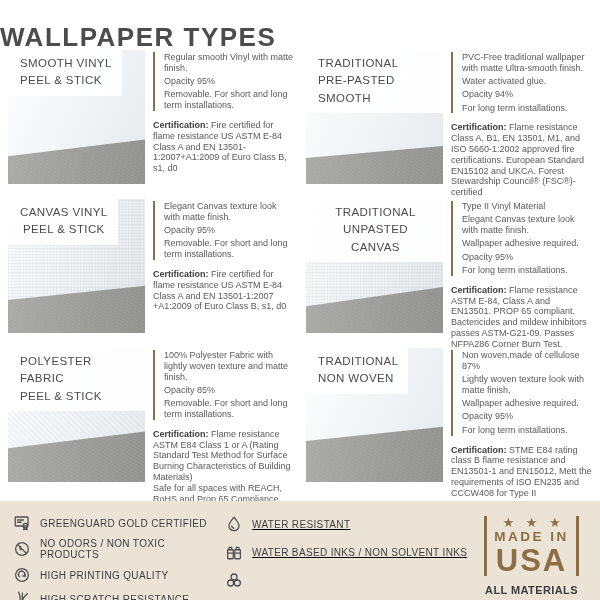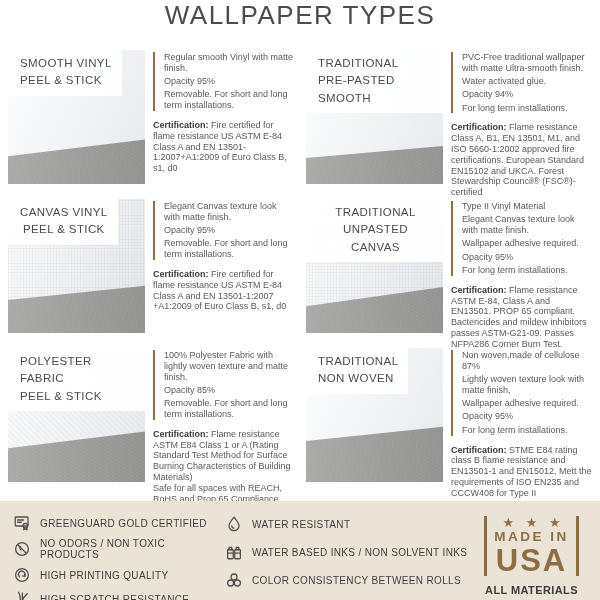--- a/index.html
+++ b/index.html
@@ -4,27 +4,27 @@
 <style>
   * { margin:0; padding:0; box-sizing:border-box; }
   html,body { width:600px; height:600px; overflow:hidden; }
   body {
     font-family:"Liberation Sans", sans-serif;
     background:#ffffff;
     display:flex; flex-direction:column;
   }
   
   .title {
-    text-align:center;
+    text-align:left;
     font-size:26px;
     letter-spacing:1.5px;
     color:#4c4c4c;
-    padding-top:0;
+    padding-top:22px;
     height:48px;
-    font-weight:400;
+    font-weight:700;
   }
   
   .grid {
     display:grid;
     grid-template-columns:1fr 1fr;
     grid-auto-rows:140px;
     column-gap:12px;
     row-gap:9px;
     padding:2px 8px 0 8px;
     height:444px;
@@ -86,21 +86,21 @@
   .footer {
     margin-top:auto;
     height:99px;
     background:#ece3d7;
     display:flex;
     align-items:flex-start;
     padding:13px 10px 0 13px;
   }
   .badge-col { display:flex; flex-direction:column; }
   .badge-col.left  { width:212px; gap:6px; }
-  .badge-col.mid   { width:248px; gap:10px; padding-top:1px; }
+  .badge-col.mid   { width:248px; gap:10px; padding-top:1px;text-decoration:underline; }
   .badge { display:flex; align-items:center; gap:9px; }
   .bicon { width:18px; height:18px; flex:0 0 18px; display:flex; align-items:center; justify-content:center; }
   .bicon svg { width:18px; height:18px; stroke:#4f4f4f; fill:none; stroke-width:1.7; stroke-linecap:round; stroke-linejoin:round; }
   .blabel { font-size:10px; letter-spacing:0.35px; color:#3e3e3e; }
   
   .usa-box { flex:1; display:flex; flex-direction:column; align-items:center; padding-top:2px; }
   .usa-logo { display:flex; align-items:stretch; color:#8d6e44; }
   .usa-bar { width:3px; background:#8d6e44; }
   .usa-mid { display:flex; flex-direction:column; align-items:center; padding:0 7px; }
   .usa-stars { font-size:13px; letter-spacing:4px; line-height:1; padding-left:4px; }
@@ -284,21 +284,20 @@
         <span class="blabel">WATER BASED INKS / NON SOLVENT INKS</span>
       </div>
       <div class="badge">
         <span class="bicon">
           <svg viewBox="0 0 24 24">
             <circle cx="12" cy="8" r="4"></circle>
             <circle cx="7.5" cy="16" r="4"></circle>
             <circle cx="16.5" cy="16" r="4"></circle>
           </svg>
         </span>
-        <span class="blabel">COLOR CONSISTENCY BETWEEN ROLLS</span>
       </div>
     </div>
   <div class="usa-box">
     <div class="usa-logo">
       <div class="usa-bar"></div>
       <div class="usa-mid">
         <div class="usa-stars">★ ★ ★</div>
         <div class="usa-madein">MADE IN</div>
         <div class="usa-usa">USA</div>
       </div>

